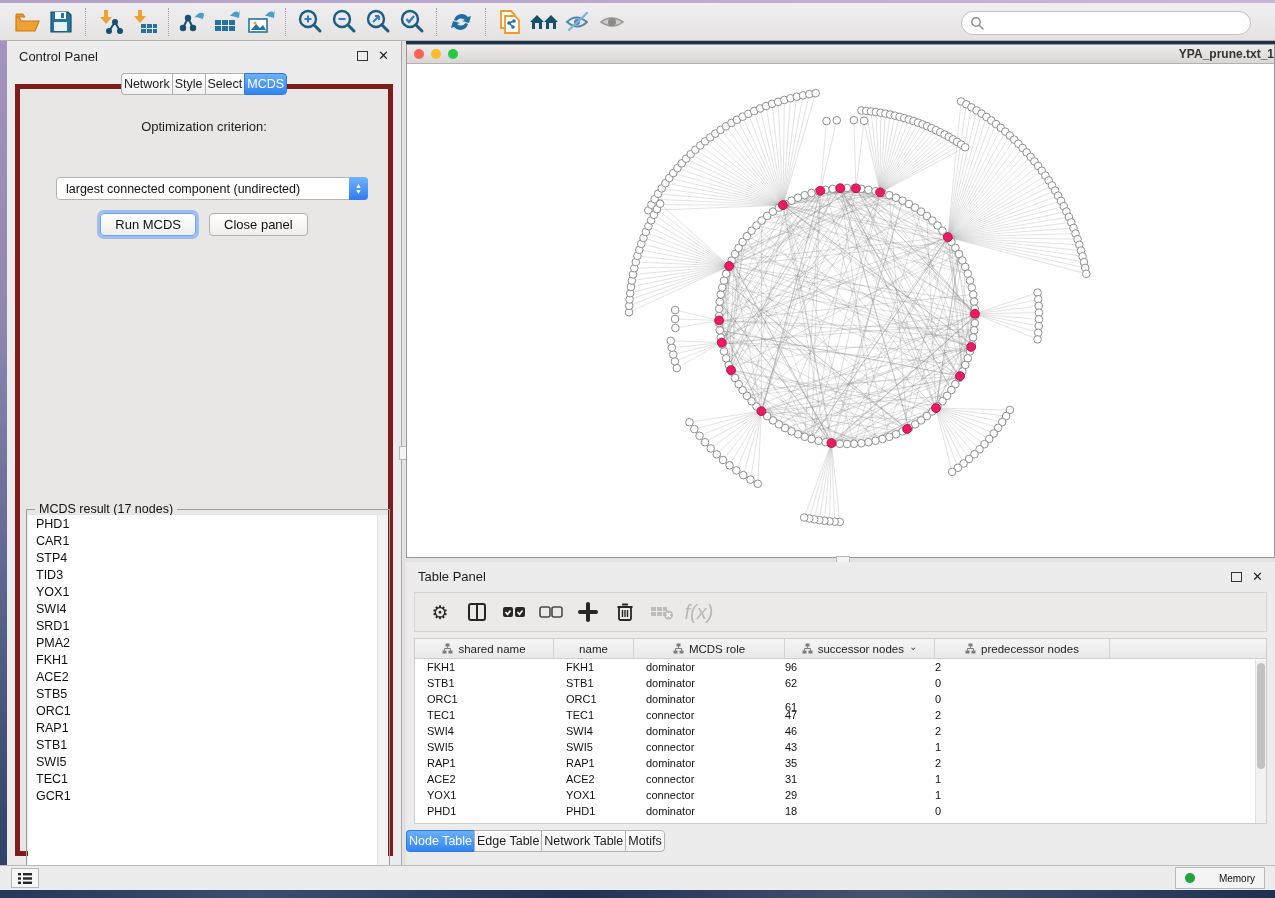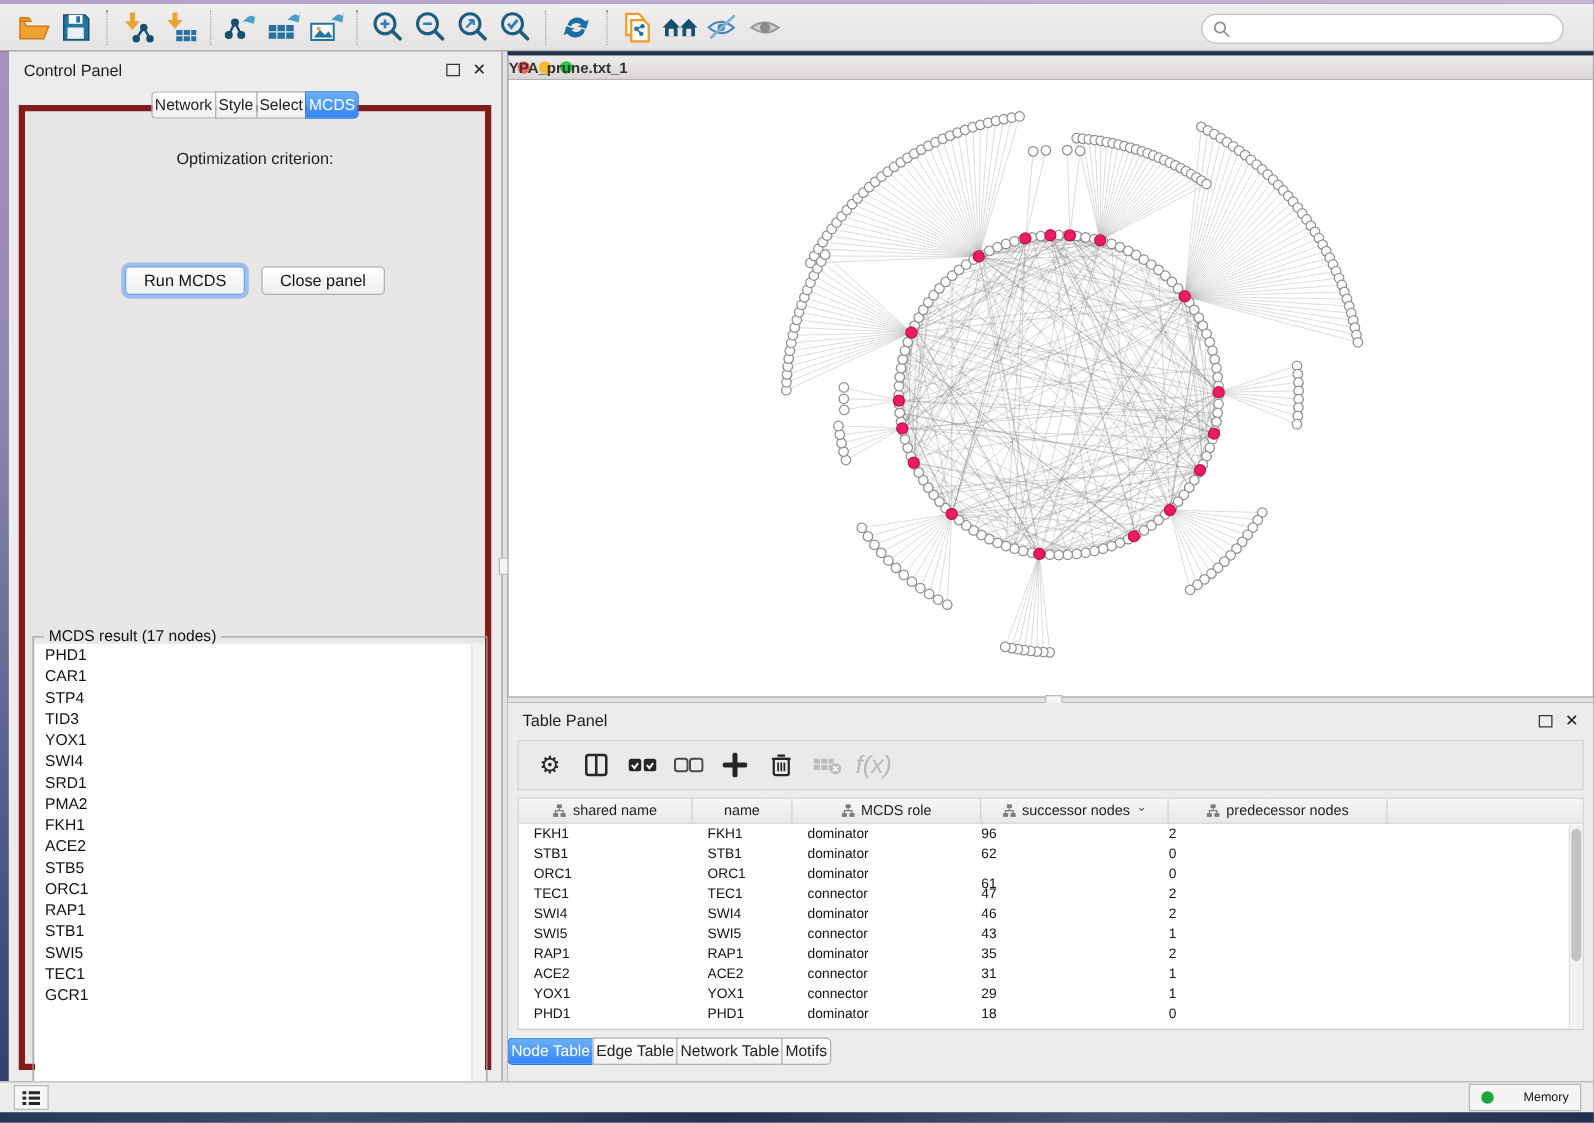--- a/index.html
+++ b/index.html
@@ -47,21 +47,21 @@
   .v-divider { position:absolute; left:402px; top:41px; width:4px; height:824px; background:#e3e1e1; cursor:col-resize; }
   .v-divider .grip { position:absolute; left:-3px; top:405px; width:9px; height:14px; background:#f4f4f4; border:1px solid #b9b9b9; }
   .h-divider { position:absolute; left:406px; top:558px; width:869px; height:4px; background:#e3e1e1; cursor:row-resize; }
   .h-divider .grip { position:absolute; left:430px; top:-2px; width:14px; height:8px; background:#f4f4f4; border:1px solid #b9b9b9; }
 
   
   .network-window { position:absolute; left:406px; top:44px; width:869px; height:514px; background:#fff; border:1px solid #9b9898; }
   .net-titlebar { height:19px; background:linear-gradient(#eeeceb,#d9d6d5); border-bottom:1px solid #b3b0b0; display:flex; align-items:center; position:relative; }
   .tl { width:10px; height:10px; border-radius:50%; margin-left:7px; cursor:pointer; }
   .tl.red{ background:#ff5f57; } .tl.yellow{ background:#febc2e; } .tl.green{ background:#29c841; }
-  .net-title { position:absolute; left:0; right:0; text-align:left; font-size:12px; font-weight:700; color:#333; }
+  .net-title { position:absolute; left:0; right:0; text-align:right; font-size:12px; font-weight:700; color:#333; }
   .net-canvas { position:relative; width:867px; height:493px; background:#fff; }
 
   
   .table-panel { position:absolute; left:406px; top:562px; width:869px; height:303px; background:#ececec; }
   .tp-header { height:25px; display:flex; align-items:center; padding:4px 12px 0 12px; }
   .tp-toolbar { position:absolute; left:8px; top:30px; width:853px; height:40px; background:#eceae9; border:1px solid #d6d3d3; display:flex; align-items:center; padding-left:10px; gap:7px; }
   .ttbtn { width:30px; height:30px; border:none; background:transparent; display:flex; align-items:center; justify-content:center; cursor:pointer; }
   .gear-glyph { font-size:19px; color:#262626; }
   .fx-glyph { font-family:Liberation Sans, sans-serif; font-style:italic; font-size:20px; color:#b9b7b7; }
   .tbl-wrap { position:absolute; left:8px; top:76px; width:853px; height:186px; background:#fff; border:1px solid #cfcccc; overflow:hidden; }
@@ -242,20 +242,27 @@
       <span class="win-close">✕</span>
     </div>
     <div class="cp-tabs" id="cp-tabs">
         <button class="seg-btn">Network</button>
         <button class="seg-btn">Style</button>
         <button class="seg-btn">Select</button>
         <button class="seg-btn active">MCDS</button>
       </div>
     <div class="cp-body">
       <div class="opt-label">Optimization criterion:</div>
+      <div class="dropdown">
+        <span class="val">largest connected component (undirected)</span>
+        <span class="stepper">
+            <span>▲</span>
+            <span>▼</span>
+          </span>
+      </div>
       <div class="btn-row">
         <button class="push-btn focused">Run MCDS</button>
         <button class="push-btn">Close panel</button>
       </div>
       <div class="result-group">
         <span class="result-legend">MCDS result (17 nodes)</span>
         <div class="result-list" id="mcds-list">
             <div class="result-item">PHD1</div>
             <div class="result-item">CAR1</div>
             <div class="result-item">STP4</div>

